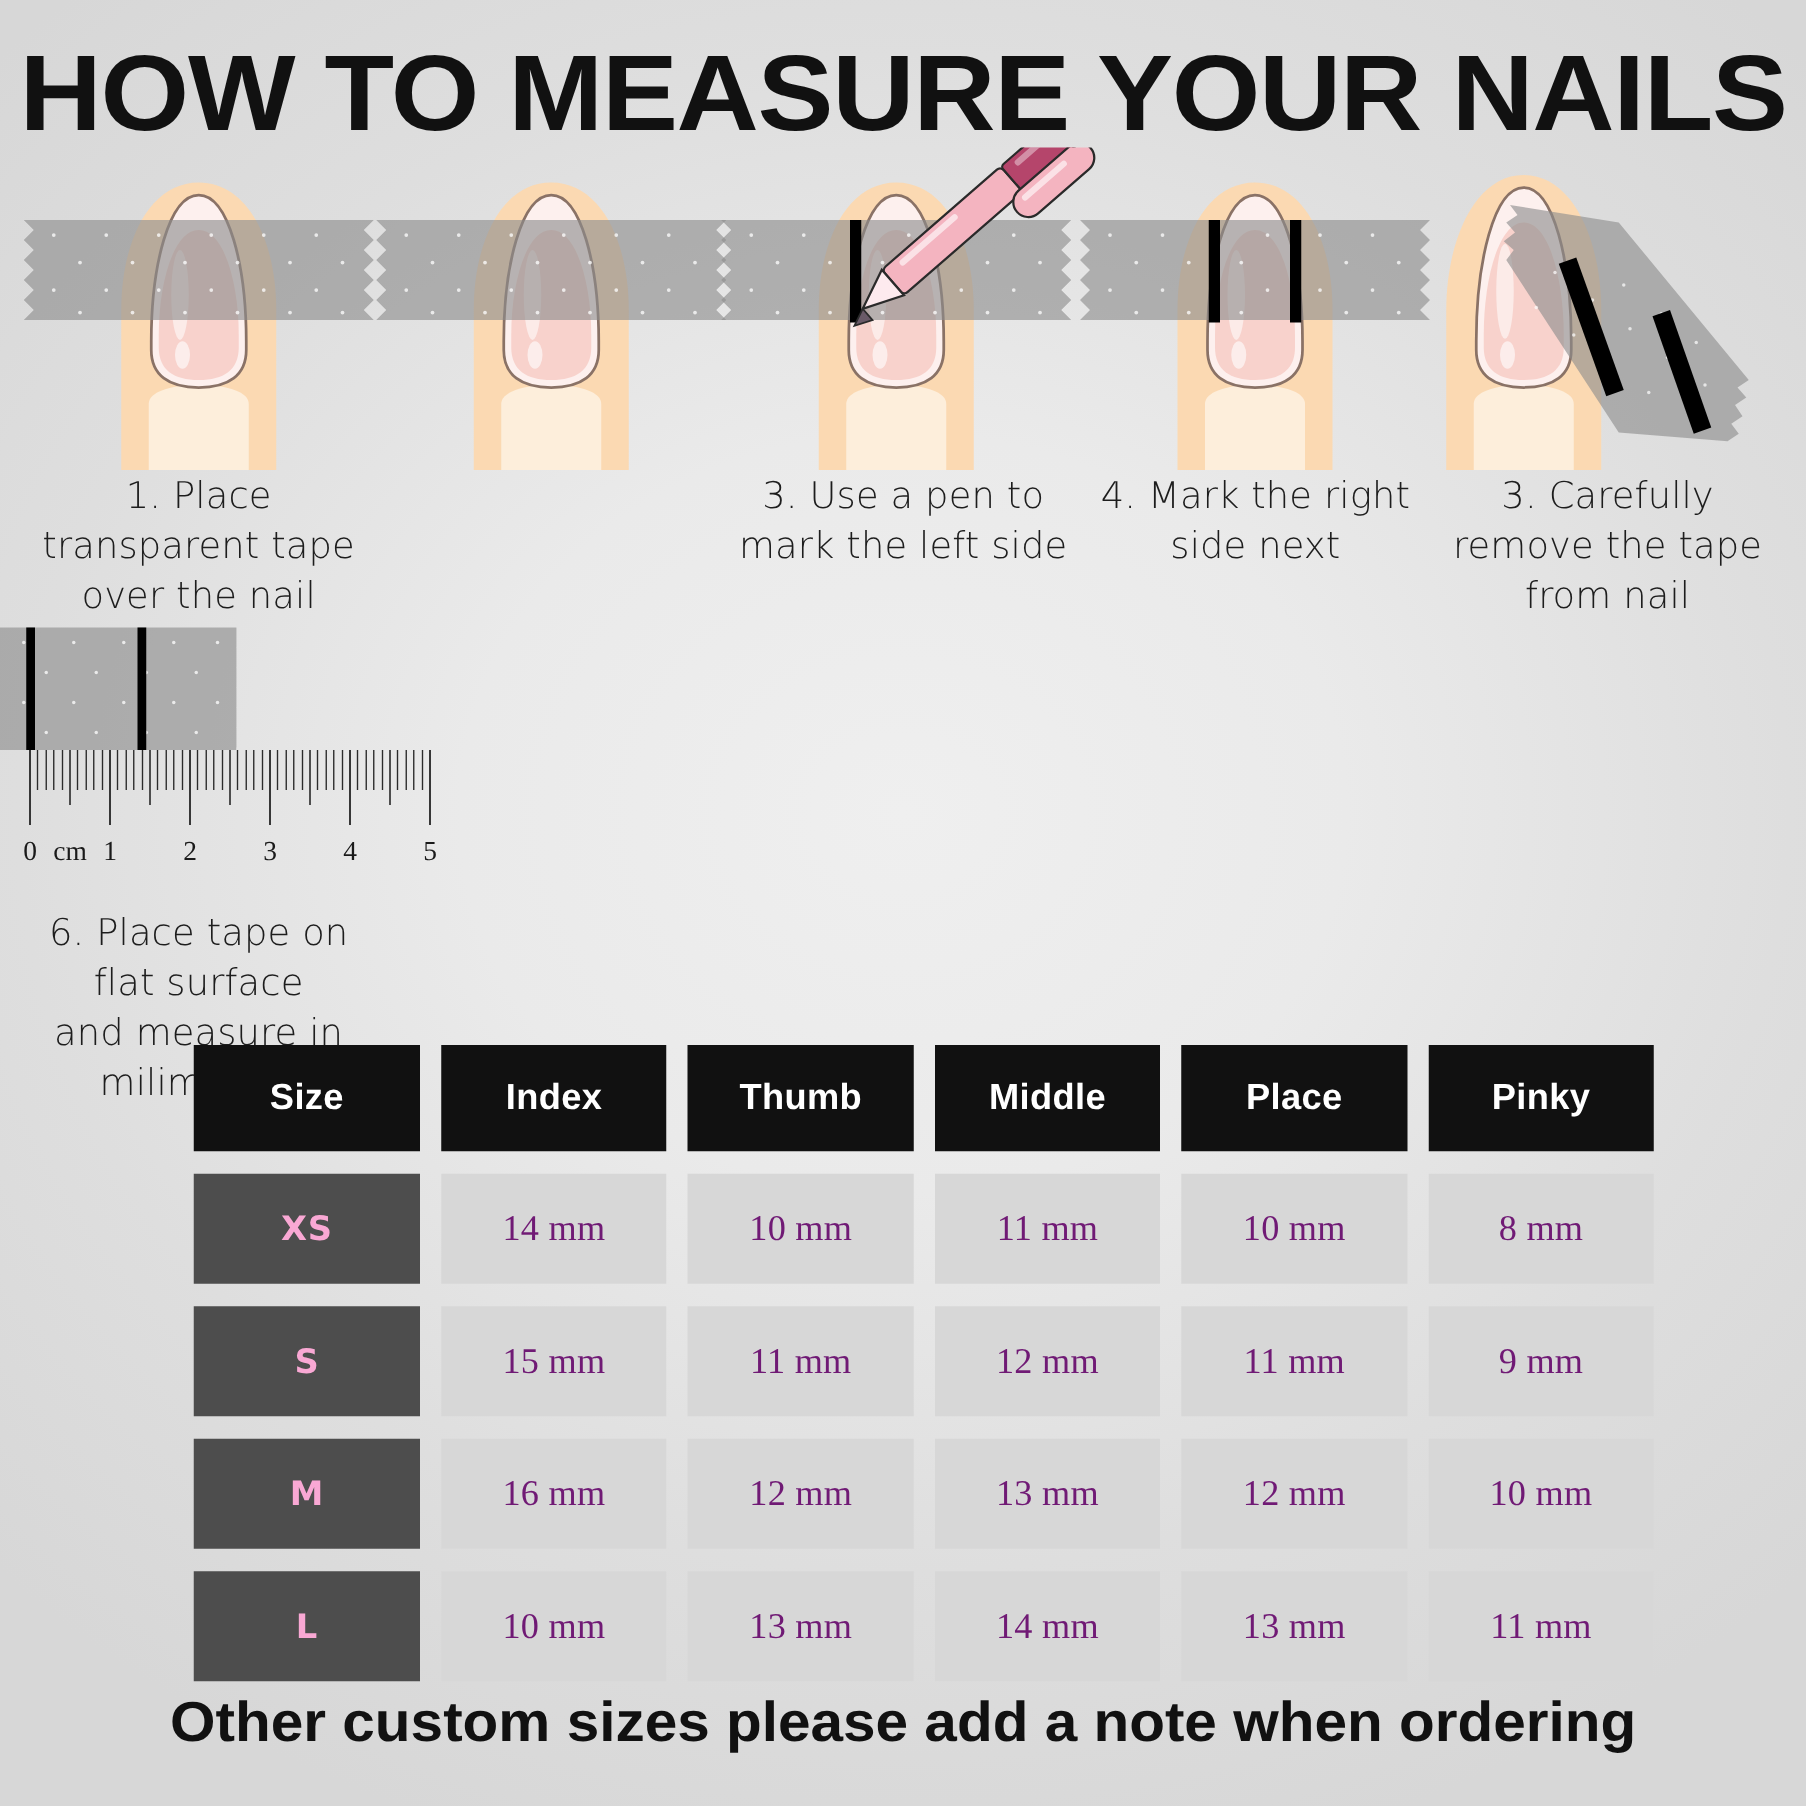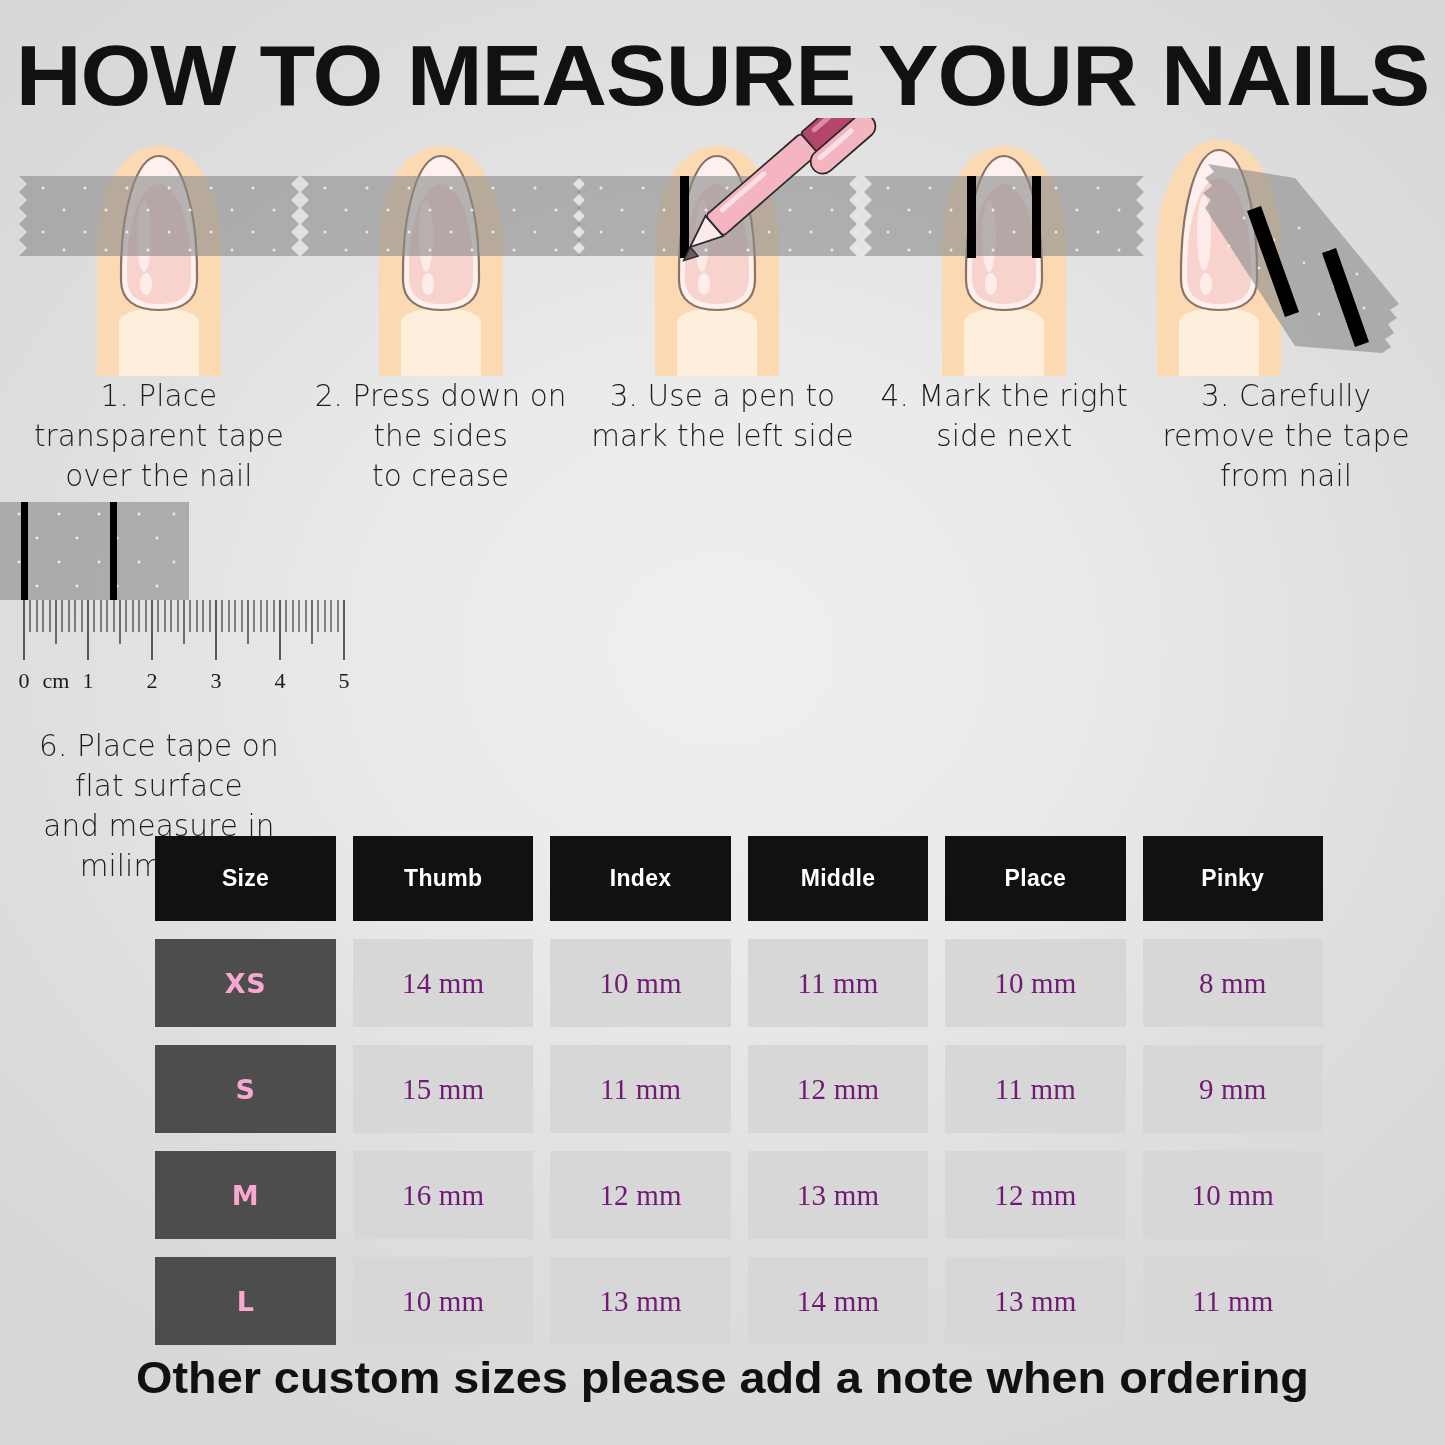--- a/index.html
+++ b/index.html
@@ -93,21 +93,21 @@
   }
   .hcell {
     background: #111111;
     height: 85px;
     display: flex;
     align-items: center;
     justify-content: center;
     color: #ffffff;
     font-family: "Liberation Sans Narrow", "Liberation Sans", sans-serif;
     font-weight: 700;
-    font-size: 23px;
+    font-size: 29px;
     letter-spacing: 0.3px;
   }
   .scell {
     background: #4d4d4d;
     height: 88px;
     display: flex;
     align-items: center;
     justify-content: center;
     color: #f9a8d4;
     font-family: "DejaVu Sans", sans-serif;
@@ -233,22 +233,20 @@
               <circle cx="244" cy="114" r="1.5"></circle>
             <circle cx="55" cy="132" r="1.5"></circle>
               <circle cx="97" cy="132" r="1.5"></circle>
               <circle cx="139" cy="132" r="1.5"></circle>
             <circle cx="181" cy="132" r="1.5"></circle>
               <circle cx="223" cy="132" r="1.5"></circle>
               <circle cx="265" cy="132" r="1.5"></circle>
           </g>
         </svg>
       </div>
-      <div class="step-cap" style="white-space:pre-line">2. Press down on the sides
-to crease</div>
     </div>
 
     <div class="step">
       <div class="step-art">
         <svg class="finger" width="330" height="258" viewBox="0 0 330 258">
           <g transform="translate(10,0)">
             <path d="M88 258 L88 130 C88 76 110 28 150 28 C190 28 212 76 212 130 L212 258 Z" fill="#fbd9b2"></path>
             <path d="M110 258 L110 205 C110 196 126 190 150 190 C174 190 190 196 190 205 L190 258 Z" fill="#fdeedb"></path>
             <path d="M112 155 C112 95 126 38 150 38 C174 38 188 95 188 155 L188 162 C188 182 174 192 150 192 C126 192 112 182 112 162 Z" fill="#fdf0ee" stroke="#8a7266" stroke-width="2.2"></path>
             <path d="M118 150 C118 108 130 66 150 66 C170 66 182 108 182 150 L182 160 C182 178 170 186 150 186 C130 186 118 178 118 160 Z" fill="#f8d2cc"></path>
@@ -500,22 +498,22 @@
       </div>
       <div class="step-cap" style="white-space:pre-line">6. Place tape on flat surface
 and measure in milimeters</div>
     </div>
 
   </div>
 
   <div id="table">
     <div class="trow">
       <div class="hcell">Size</div>
+      <div class="hcell">Index</div>
       <div class="hcell">Thumb</div>
-      <div class="hcell">Index</div>
       <div class="hcell">Middle</div>
       <div class="hcell">Place</div>
       <div class="hcell">Pinky</div>
     </div>
 
     <div class="trow">
       <div class="scell">XS</div>
       <div class="dcell">14 mm</div>
       <div class="dcell">10 mm</div>
       <div class="dcell">11 mm</div>

